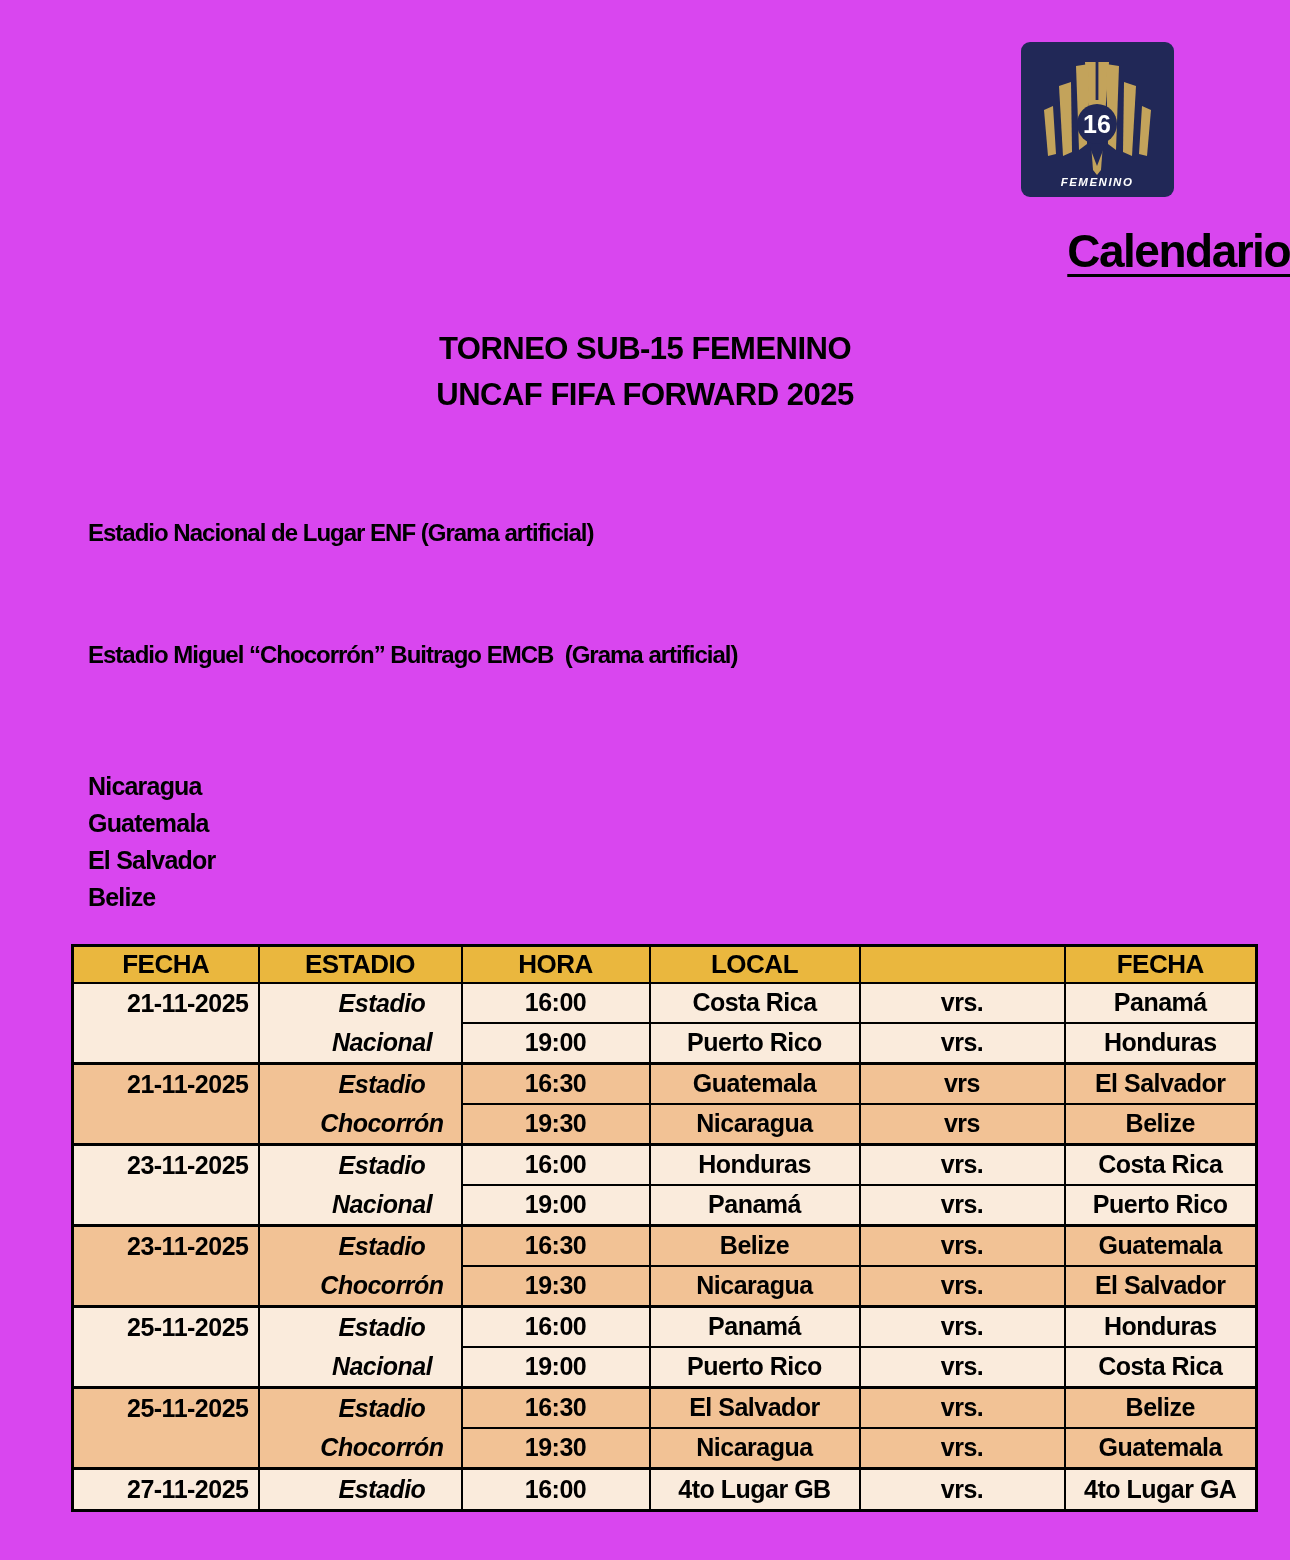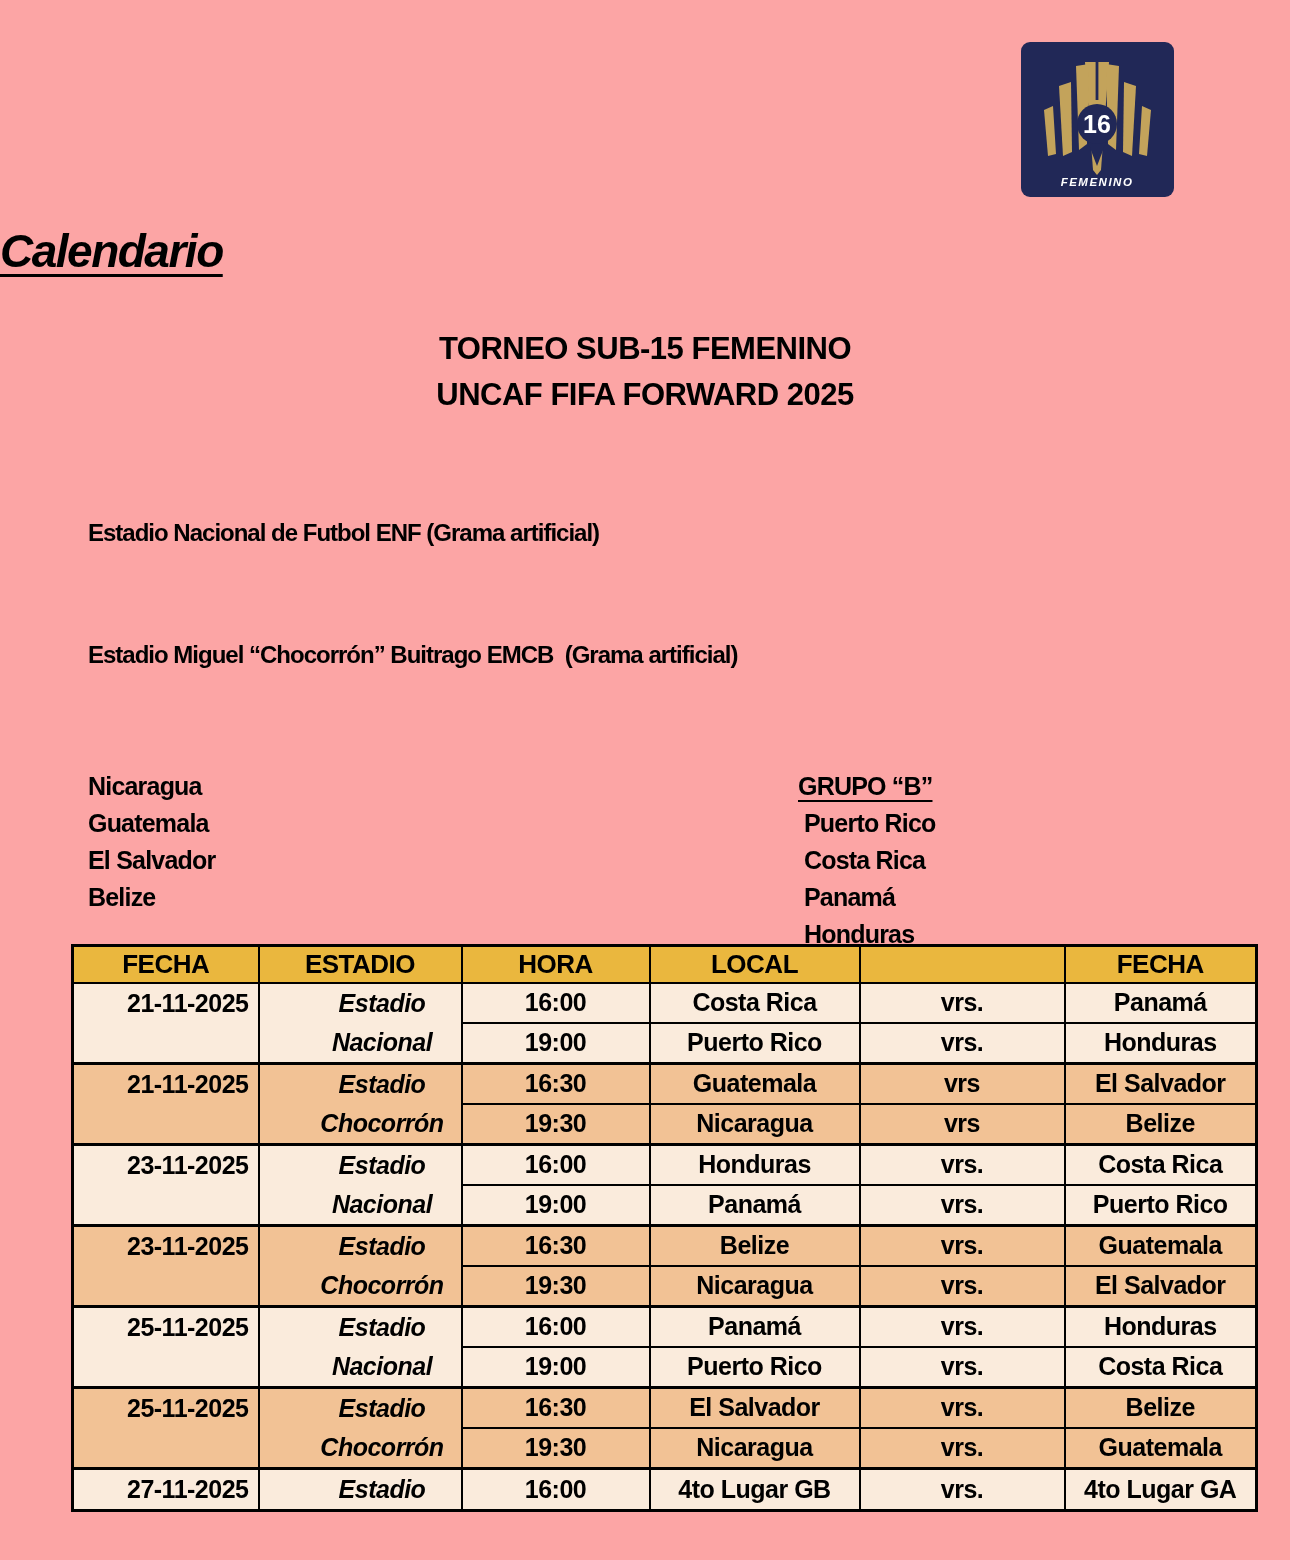--- a/index.html
+++ b/index.html
@@ -2,31 +2,31 @@
 <html style="--header_bg: #EAB73E; --row_light: #FAEBDC; --row_dark: #F2C295; --border: #000000; --logo_bg: #212857; --logo_gold: #C3A35B; --logo_text: #FFFFFF;"><head>
 <meta charset="utf-8">
 <style>
   * { margin:0; padding:0; box-sizing:border-box; }
   html,body { background:#ffffff; }
   body {
     width:1290px; height:1560px;
     font-family:"Liberation Sans", sans-serif;
     font-weight:700; color:#000;
   }
-  .page { position:relative; width:1290px; height:1560px; overflow:hidden; background:#fca5a5; }
+  .page { position:relative; width:1290px; height:1560px; overflow:hidden; background:#d946ef; }
 
   
   .logo { position:absolute; left:1021px; top:42px; width:153px; height:155px; }
   .logo svg { display:block; width:100%; height:100%; }
 
   
   .doc-title {
-    margin-top:224px; text-align:left;
+    margin-top:224px; text-align:right;
     font-size:46px; letter-spacing:-1.5px;
-    text-decoration:underline; text-decoration-thickness:3px; text-underline-offset:7px;font-style:italic;
+    text-decoration:underline; text-decoration-thickness:3px; text-underline-offset:7px;
   }
   .subtitles { margin-top:48px; text-align:center; font-size:31px; line-height:46px; letter-spacing:-0.5px; }
 
   
   .stadiums { margin-top:44px; margin-left:88px; font-size:24px; letter-spacing:-1px; white-space:pre-wrap; }
   .stadium-line { line-height:30px; }
   .stadium-line + .stadium-line { margin-top:36px; }
 
   
   .groups-row { position:relative; margin-top:42px; margin-left:88px; font-size:25px; letter-spacing:-0.8px; }
@@ -83,40 +83,31 @@
   </div>
 
   <h1 class="doc-title">Calendario</h1>
 
   <div class="subtitles">
     <div>TORNEO SUB-15 FEMENINO</div>
     <div>UNCAF FIFA FORWARD 2025</div>
   </div>
 
   <div class="stadiums">
-    <div class="stadium-line">Estadio Nacional de Futbol ENF (Grama artificial)</div>
+    <div class="stadium-line">Estadio Nacional de Lugar ENF (Grama artificial)</div>
     <div class="stadium-line">Estadio Miguel “Chocorrón” Buitrago EMCB  (Grama artificial)</div>
   </div>
 
   <div class="groups-row">
     <div class="group group-a">
       <ul>
         <li>Nicaragua</li>
         <li>Guatemala</li>
         <li>El Salvador</li>
         <li>Belize</li>
-      </ul>
-    </div>
-    <div class="group group-b">
-      <h3>GRUPO “B”</h3>
-      <ul>
-        <li>Puerto Rico</li>
-        <li>Costa Rica</li>
-        <li>Panamá</li>
-        <li>Honduras</li>
       </ul>
     </div>
   </div>
 
   <table class="schedule">
     <colgroup>
       <col style="width:186px">
         <col style="width:203px">
         <col style="width:188px">
       <col style="width:210px">

